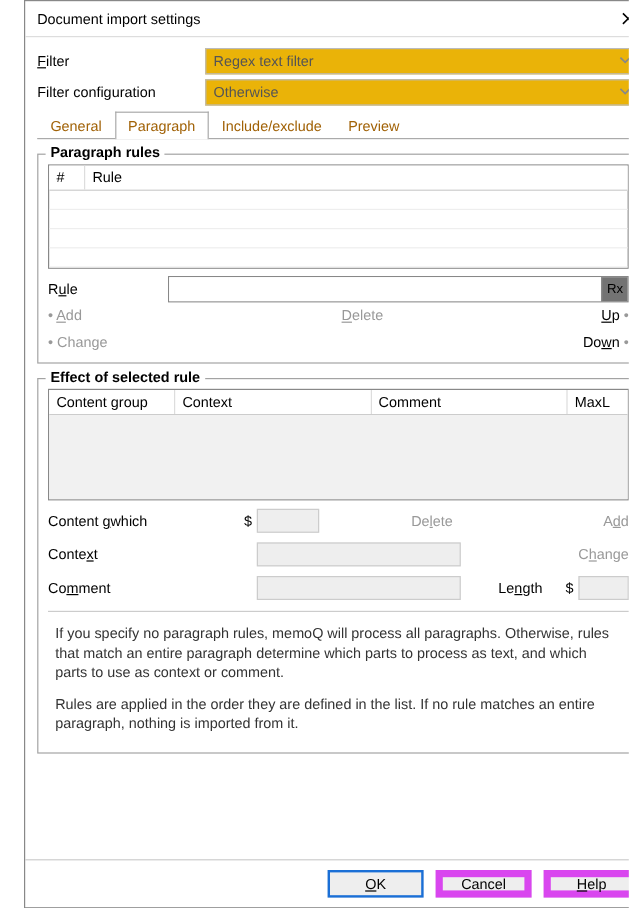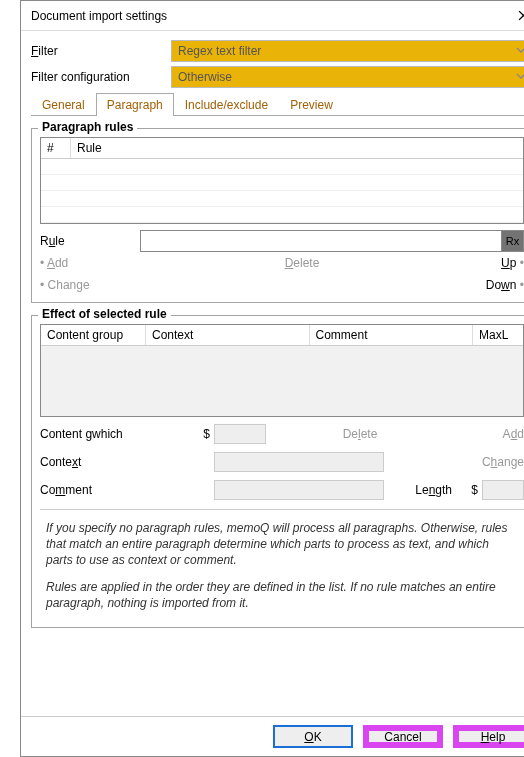--- a/index.html
+++ b/index.html
@@ -139,21 +139,21 @@
   .fx-table .thead .th1 { width: 105px; }
   .fx-table .thead .th2 { flex: 1.2; }
   .fx-table .thead .th3 { flex: 1.2; }
   .fx-table .thead .th4 { width: 50px; border-right: none;}
   .fx-table .tbody { height: 70px; background: #f1f1f1; border-top: 1px solid transparent;}
   .cg-row { display: flex; align-items: center; margin-top: 6px; min-height: 22px; gap:4px;}
   .cg-row .l { width: 150px; }
   .cg-row .sym { width: 16px; text-align: right; color: #000; }
   .cg-row .inp2 { height: 20px; border:1px solid #ccc; background:#eee; }
   .help-text { margin: 10px 6px 0 6px; color: #333; line-height: 1.35;}
-  .help-text p { margin: 0 0 10px 0; font-style: italic; }
+  .help-text p { margin: 0 0 10px 0; }
   .footer {
     border-top: 1px solid #ccc;
     padding: 8px 10px;
     display: flex; justify-content: flex-end; gap: 10px;
   }
   .btn {
     width: 80px; height: 23px;
     border: 6px solid #d946ef;
     background: #eee;
     display: flex; align-items: center; justify-content: center;

